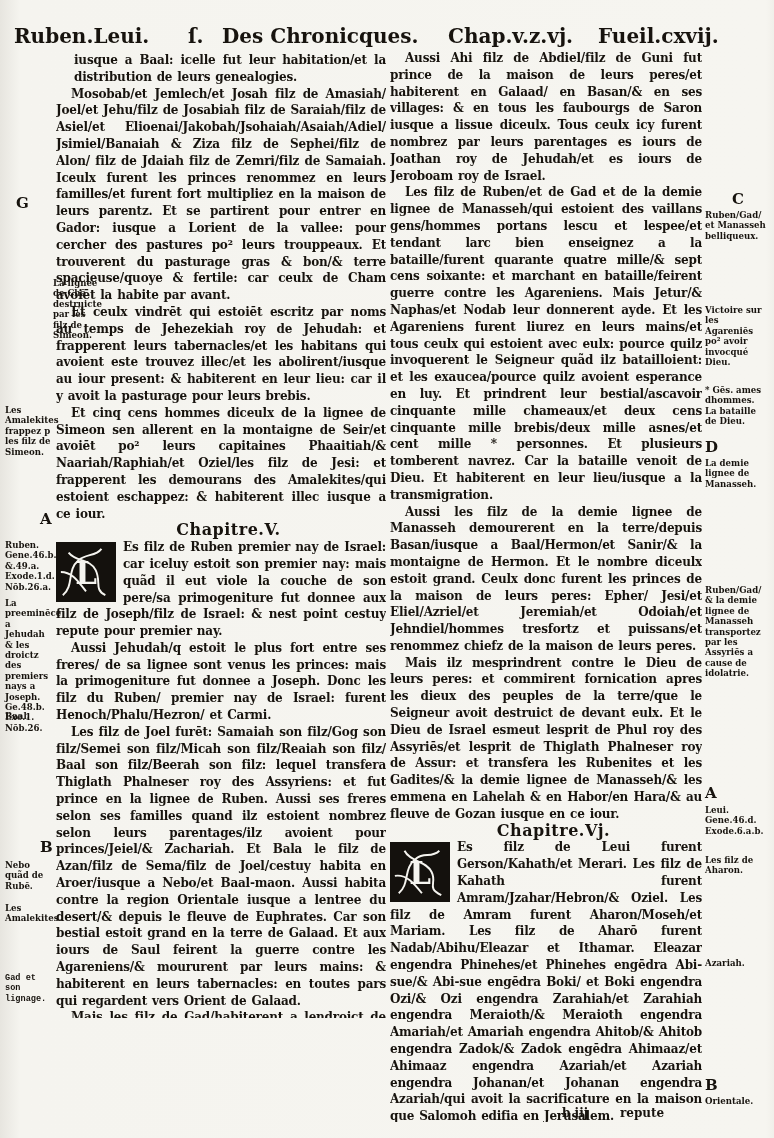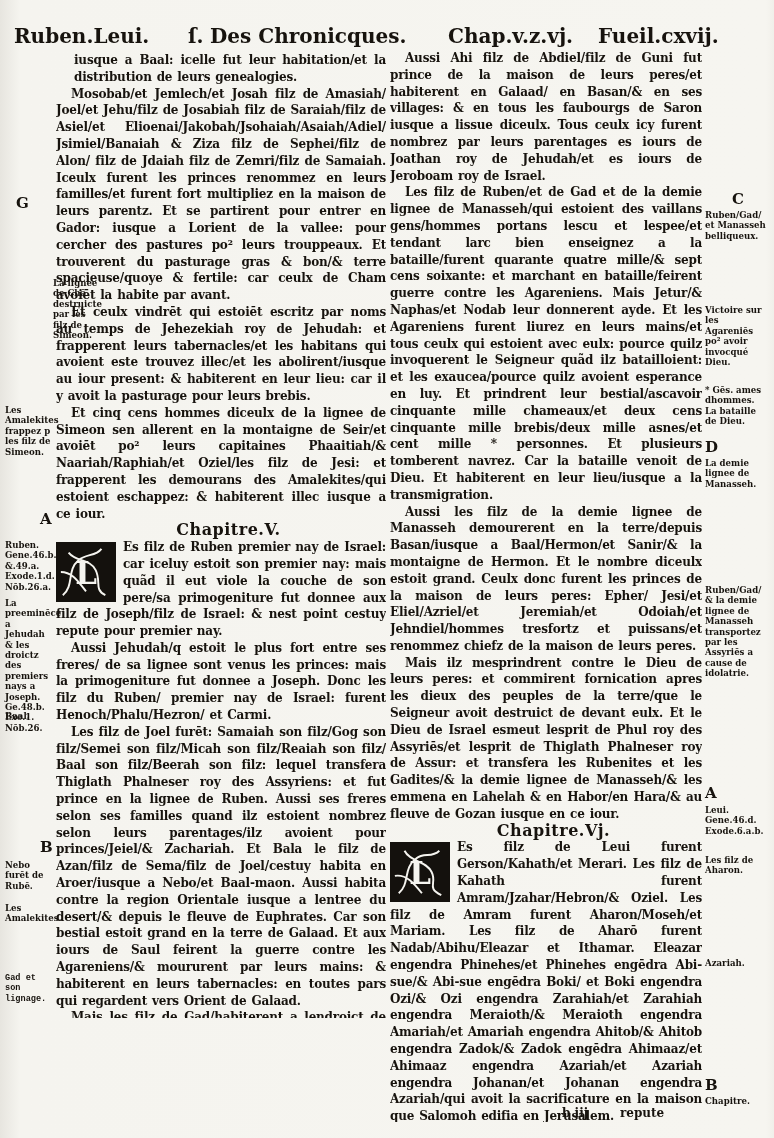--- a/index.html
+++ b/index.html
@@ -31,21 +31,21 @@
   .sect-letter{font-size:15px;line-height:15px;}
   .sig-line{position:absolute;font-size:12px;}
 </style>
 </head>
 <body>
 
 <div class="page">
 
   <div class="hdr-item" style="left:14px;">Ruben.Leui.</div>
   <div class="hdr-item" style="left:188px;">ſ.</div>
-  <div class="hdr-item" style="left:210px;">Des Chronicques.</div>
+  <div class="hdr-item" style="left:222px;">Des Chronicques.</div>
   <div class="hdr-item" style="left:448px;">Chap.v.z.vj.</div>
   <div class="hdr-item" style="left:598px;">Fueil.cxvij.</div>
 
   <div class="col col-left">
     <p class="noindent" style="padding-left:18px;">iusque a Baal: icelle fut leur habitation/et la distribution de leurs genealogies.</p>
     <p>Mosobab/et Jemlech/et Josah filz de Amasiah/ Joel/et Jehu/filz de Josabiah filz de Saraiah/filz de Asiel/et Elioenai/Jakobah/Jsohaiah/Asaiah/Adiel/ Jsimiel/Banaiah &amp; Ziza filz de Sephei/filz de Alon/ filz de Jdaiah filz de Zemri/filz de Samaiah. Iceulx furent les princes renommez en leurs familles/et furent fort multipliez en la maison de leurs parentz. Et se partirent pour entrer en Gador: iusque a Lorient de la vallee: pour cercher des pastures po² leurs trouppeaux. Et trouverent du pasturage gras &amp; bon/&amp; terre spacieuse/quoye &amp; fertile: car ceulx de Cham avoiēt la habite par avant.</p>
     <p>Et ceulx vindrēt qui estoiēt escritz par noms au temps de Jehezekiah roy de Jehudah: et frapperent leurs tabernacles/et les habitans qui avoient este trouvez illec/et les abolirent/iusque au iour present: &amp; habiterent en leur lieu: car il y avoit la pasturage pour leurs brebis.</p>
     <p>Et cinq cens hommes diceulx de la lignee de Simeon sen allerent en la montaigne de Seir/et avoiēt po² leurs capitaines Phaaitiah/&amp; Naariah/Raphiah/et Oziel/les filz de Jesi: et frapperent les demourans des Amalekites/qui estoient eschappez: &amp; habiterent illec iusque a ce iour.</p>
     <p class="chap-heading">Chapitre.V.</p>
     <p class="noindent">
@@ -86,31 +86,31 @@
   <div class="sig-line" style="left:620px;top:1106px;">repute</div>
 
   <div class="mnote mnote-left sect-letter" style="top:196px;left:16px;">G</div>
   <div class="mnote mnote-left" style="top:278px;margin-left:48px;">La lignee de Chā destruicte par les filz de Simeon.</div>
   <div class="mnote mnote-left" style="top:405px;">Les Amalekites frappez p les filz de Simeon.</div>
   <div class="mnote mnote-left sect-letter" style="top:512px;left:40px;">A</div>
   <div class="mnote mnote-left" style="top:540px;">Ruben. Gene.46.b. &amp;.49.a. Exode.1.d. Nōb.26.a.</div>
   <div class="mnote mnote-left" style="top:598px;">La preeminēce a Jehudah &amp; les droictz des premiers nays a Joseph. Ge.48.b. Exo.1. Nōb.26.</div>
   <div class="mnote mnote-left" style="top:711px;">Baal.</div>
   <div class="mnote mnote-left sect-letter" style="top:840px;left:40px;">B</div>
-  <div class="mnote mnote-left" style="top:860px;">Nebo furēt de Rubē.</div>
+  <div class="mnote mnote-left" style="top:860px;">Nebo quãd de Rubē.</div>
   <div class="mnote mnote-left" style="top:903px;">Les Amalekites.</div>
   <div class="mnote mnote-left" style="top:973px;font-family:Liberation Mono, monospace;">Gad et son lignage.</div>
 
   <div class="mnote mnote-right sect-letter" style="top:192px;left:732px;">C</div>
   <div class="mnote mnote-right" style="top:210px;">Ruben/Gad/ et Manasseh belliqueux.</div>
   <div class="mnote mnote-right" style="top:305px;">Victoire sur les Agareniēs po² avoir invocqué Dieu.</div>
   <div class="mnote mnote-right" style="top:385px;">* Gēs. ames dhommes. La bataille de Dieu.</div>
   <div class="mnote mnote-right sect-letter" style="top:440px;">D</div>
   <div class="mnote mnote-right" style="top:458px;">La demie lignee de Manasseh.</div>
   <div class="mnote mnote-right" style="top:585px;">Ruben/Gad/ &amp; la demie lignee de Manasseh transportez par les Assyriēs a cause de idolatrie.</div>
   <div class="mnote mnote-right sect-letter" style="top:786px;">A</div>
   <div class="mnote mnote-right" style="top:805px;">Leui. Gene.46.d. Exode.6.a.b.</div>
   <div class="mnote mnote-right" style="top:855px;">Les filz de Aharon.</div>
   <div class="mnote mnote-right" style="top:958px;">Azariah.</div>
   <div class="mnote mnote-right sect-letter" style="top:1078px;">B</div>
-  <div class="mnote mnote-right" style="top:1096px;">Chapitre.</div>
+  <div class="mnote mnote-right" style="top:1096px;">Orientale.</div>
 
 </div>
 
 </body></html>

